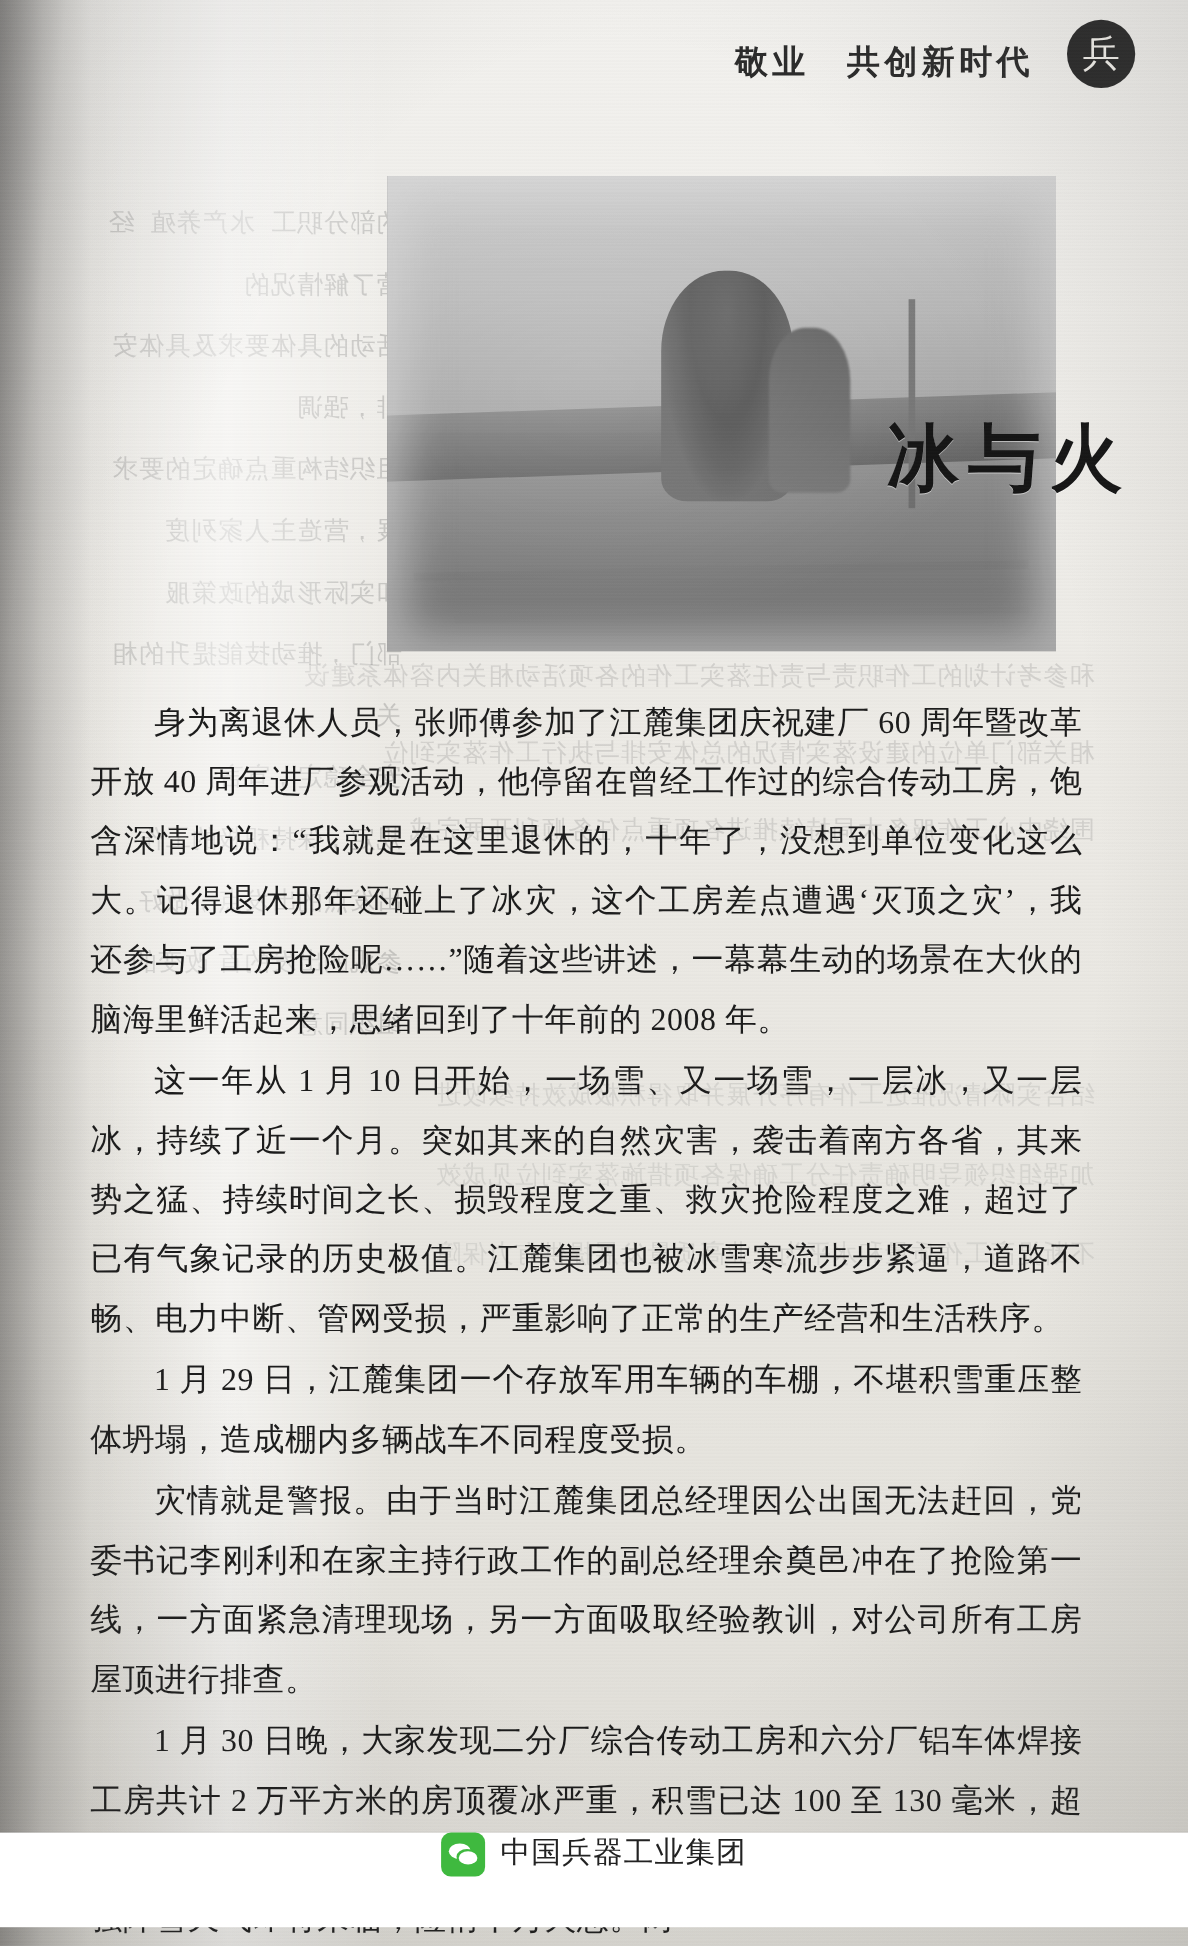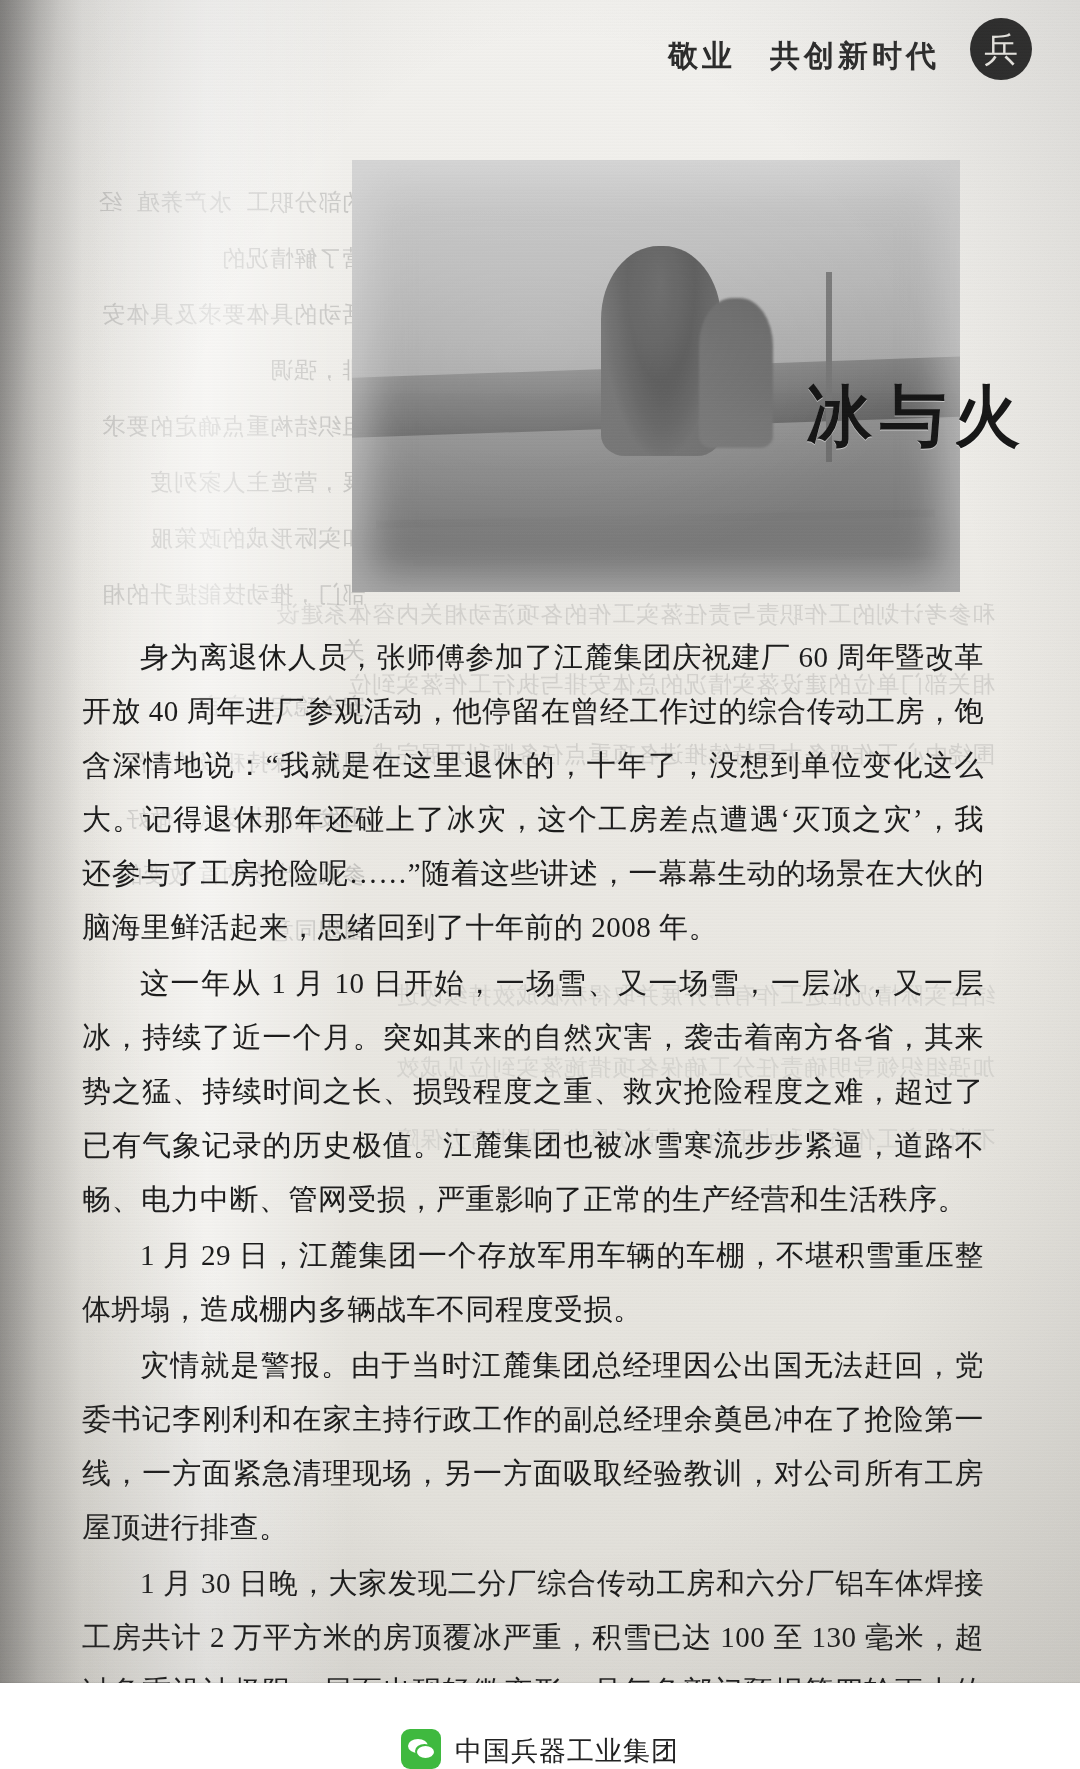--- a/index.html
+++ b/index.html
@@ -203,26 +203,26 @@
   .body-text p {
     margin: 0 0 2px 0;
     text-indent: 2em;
   }
   .body-text p.first { text-indent: 2em; }
 
   
   .footer {
     position: absolute;
     left: 0;
-    bottom: 0;
+    bottom: 17px;
     width: 1080px;
     height: 86px;
     background: #ffffff;
     display: flex;
-    align-items: flex-end;
+    align-items: flex-start;
     justify-content: center;
     gap: 14px;
     box-shadow: 0 -1px 0 rgba(0,0,0,0.06);
   }
   .wechat-icon {
     width: 40px; height: 40px;
     border-radius: 9px;
     background: #3fb93f;
     position: relative;
   }

